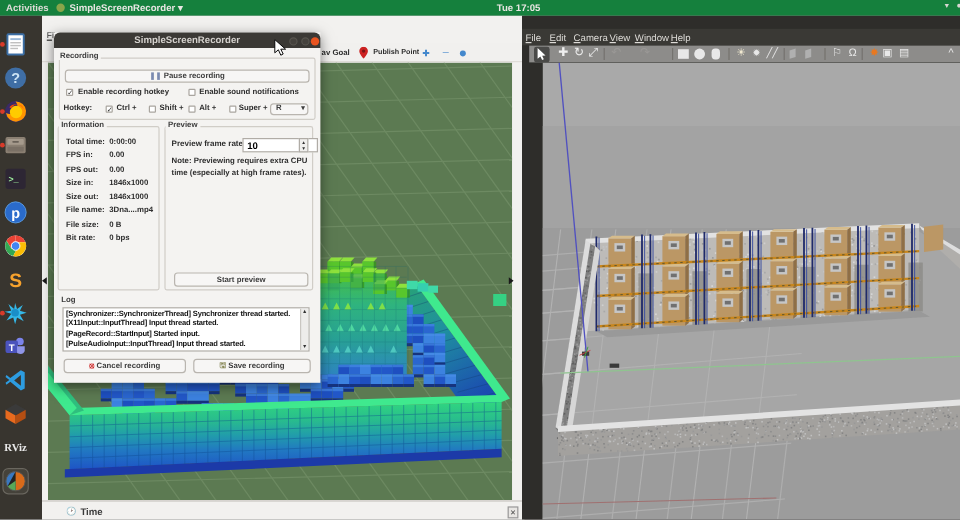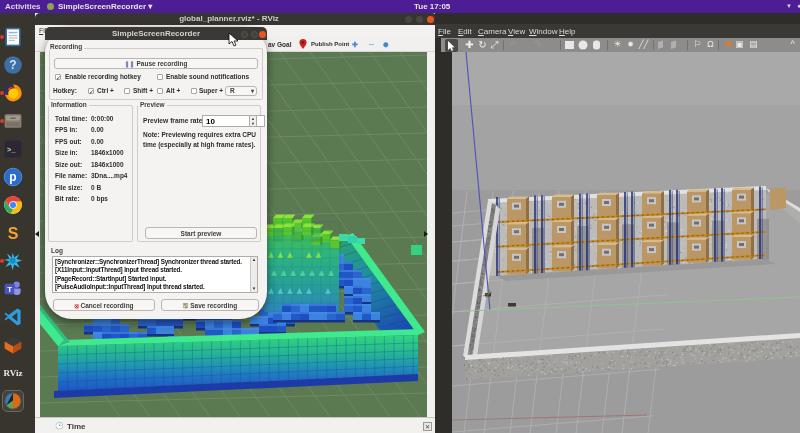--- a/index.html
+++ b/index.html
@@ -1,40 +1,34 @@
 <!DOCTYPE html>
 <html><head>
 <meta charset="utf-8">
 <style>
 * { margin:0; padding:0; box-sizing:border-box; }
 html,body { width:800px; height:433px; overflow:hidden; }
 body { font-family:"Liberation Sans", sans-serif; position:relative; background:#9c9c9c; }
 .abs { position:absolute; }
-#topbar { left:0; top:0; width:800px; height:13px; background:#4c1d95; color:#e6e4e1; font-size:8px; z-index:50;}
+#topbar { left:0; top:0; width:800px; height:13px; background:#15803d; color:#e6e4e1; font-size:8px; z-index:50;}
 #dock { left:0; top:13px; width:35px; height:420px; background:#38352f; z-index:40;}
 #rviz { left:35px; top:13px; width:402px; height:420px; background:#f2f1ef; z-index:10;}
 #gazebo { left:435px; top:13px; width:365px; height:420px; background:#2e2d2a; z-index:10;}
-#ssr { left:45px; top:27px; width:222px; height:292px; background:#f4f3f1; box-shadow:0 3px 10px rgba(0,0,0,0.5); z-index:30;border-radius:27px;}
+#ssr { left:45px; top:27px; width:222px; height:292px; background:#f4f3f1; box-shadow:0 3px 10px rgba(0,0,0,0.5); z-index:30;}
 .grp { position:absolute; border:1px solid #d0cdc7; border-radius:2px; }
 .grplabel { position:absolute; font-size:6.5px; font-weight:bold; color:#3d3d3d; background:#f4f3f1; padding:0 2px; white-space:nowrap;}
 .btn { position:absolute; background:#f7f6f5; border:1px solid #b9b5af; border-radius:3px; font-size:6.5px; font-weight:bold; color:#3d3d3d; text-align:center; white-space:nowrap;}
 .cb { position:absolute; width:6px; height:6px; background:#fff; border:1px solid #a9a59f; border-radius:1px; font-size:6px; line-height:7px; text-align:center; color:#2d2d2d;}
 .lblb { position:absolute; font-size:6.5px; font-weight:bold; color:#2e2e2e; white-space:nowrap;}
 .mitem { position:absolute; top:3px; white-space:nowrap; }
 </style>
 </head>
 <body>
 
 <div class="abs" id="rviz">
-  <div class="abs" style="left:0;top:0;width:402px;height:12px;background:#373531;border-radius:5px 5px 0 0;">
-    <div style="color:#cfccc7;font-size:8px;font-weight:bold;text-align:center;line-height:12px;padding-right:14px;">global_planner.rviz* - RViz</div>
-    <div class="abs" style="left:370px;top:2.5px;width:7px;height:7px;border-radius:50%;background:#4a4742;"></div>
-    <div class="abs" style="left:381px;top:2.5px;width:7px;height:7px;border-radius:50%;background:#4a4742;"></div>
-    <div class="abs" style="left:392px;top:2.5px;width:7px;height:7px;border-radius:50%;background:#e95420;"></div>
-  </div>
   <div class="abs" style="left:0;top:12px;width:402px;height:11px;background:#f2f1ef;font-size:7px;color:#2e2e2e;">
       <span style="position:absolute;left:4px;top:2px;"><u>F</u>ile</span>
     </div>
   <div class="abs" style="left:0;top:23px;width:402px;height:16px;background:#f1f0ee;font-size:7px;color:#2e2e2e;border-bottom:1px solid #dad7d2;">
     <span style="position:absolute;left:233px;top:5px;font-weight:bold;font-size:6.5px;">av Goal</span>
     <svg class="abs" style="left:264px;top:3px;" width="8" height="10" viewBox="0 0 8 10">
         <path d="M4,0 A3.6,3.6 0 0 1 7.6,3.6 C7.6,6 4,10 4,10 C4,10 0.4,6 0.4,3.6 A3.6,3.6 0 0 1 4,0 Z" fill="#cc2222"></path>
         <circle cx="4" cy="3.6" r="1.4" fill="#7a1515"></circle>
       </svg>
     <span style="position:absolute;left:276px;top:5px;font-weight:bold;font-size:6px;">Publish Point</span>

